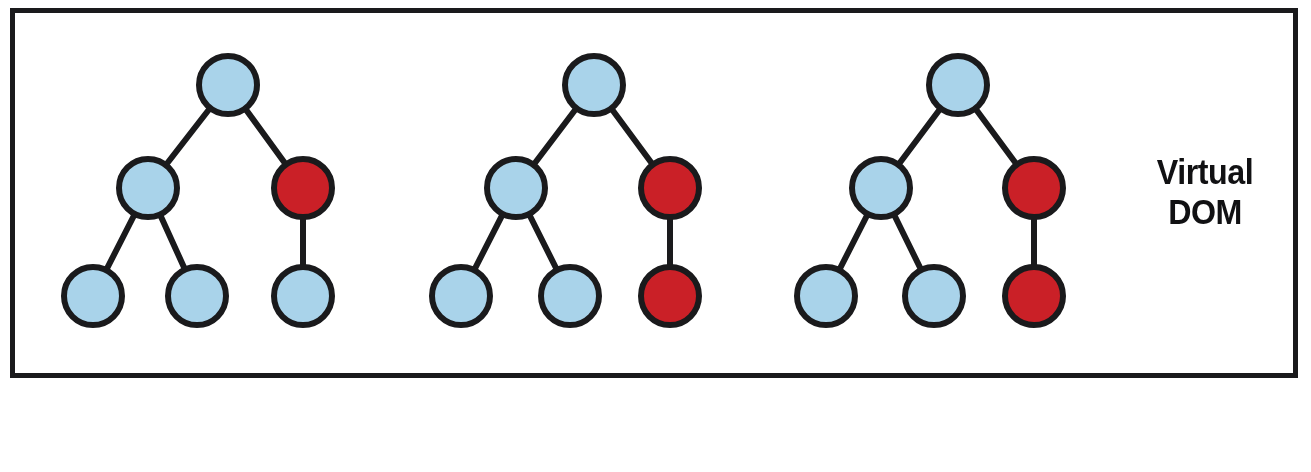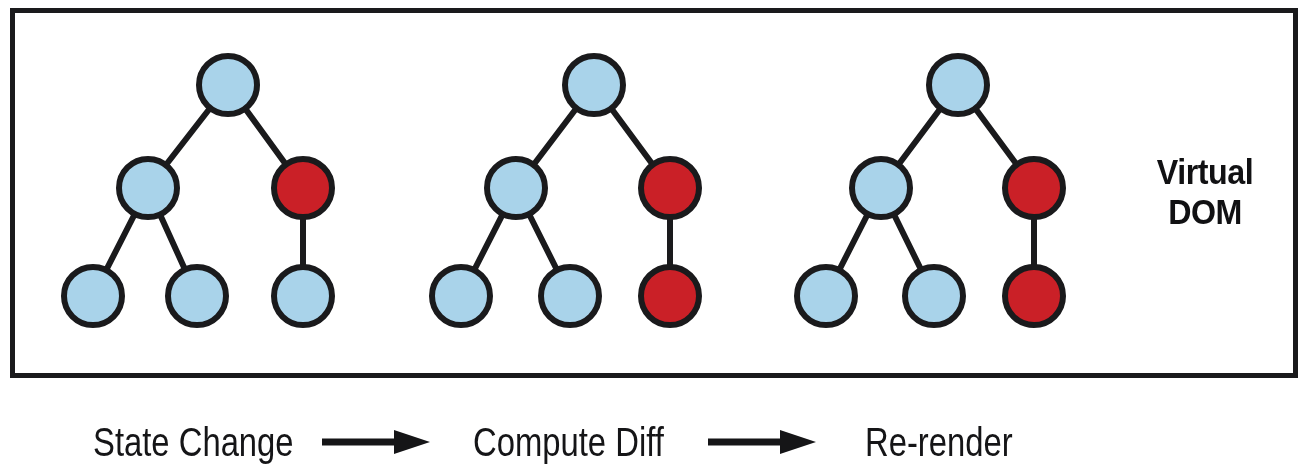--- a/index.html
+++ b/index.html
@@ -140,32 +140,13 @@
           <circle cx="1034" cy="296" r="29" fill="#ca2027" stroke="#1a1a1c" stroke-width="6"></circle>
         </g>
       </g>
   </svg>
 
   <div id="vdom-label">
     <div>Virtual</div>
     <div>DOM</div>
   </div>
 
-  <div id="caption-row">
-
-    <div class="caption-text" id="caption-state-change">State Change</div>
-
-    <svg class="caption-arrow" id="caption-arrow-1" viewBox="0 0 112 28" xmlns="http://www.w3.org/2000/svg">
-      <line x1="2" y1="14" x2="80" y2="14" stroke="#151517" stroke-width="7"></line>
-      <polygon points="74,2 110,14 74,26" fill="#151517"></polygon>
-    </svg>
-
-    <div class="caption-text" id="caption-compute-diff">Compute Diff</div>
-
-    <svg class="caption-arrow" id="caption-arrow-2" viewBox="0 0 112 28" xmlns="http://www.w3.org/2000/svg">
-      <line x1="2" y1="14" x2="80" y2="14" stroke="#151517" stroke-width="7"></line>
-      <polygon points="74,2 110,14 74,26" fill="#151517"></polygon>
-    </svg>
-
-    <div class="caption-text" id="caption-re-render">Re-render</div>
-
-  </div>
 </div>
 
 </body></html>

